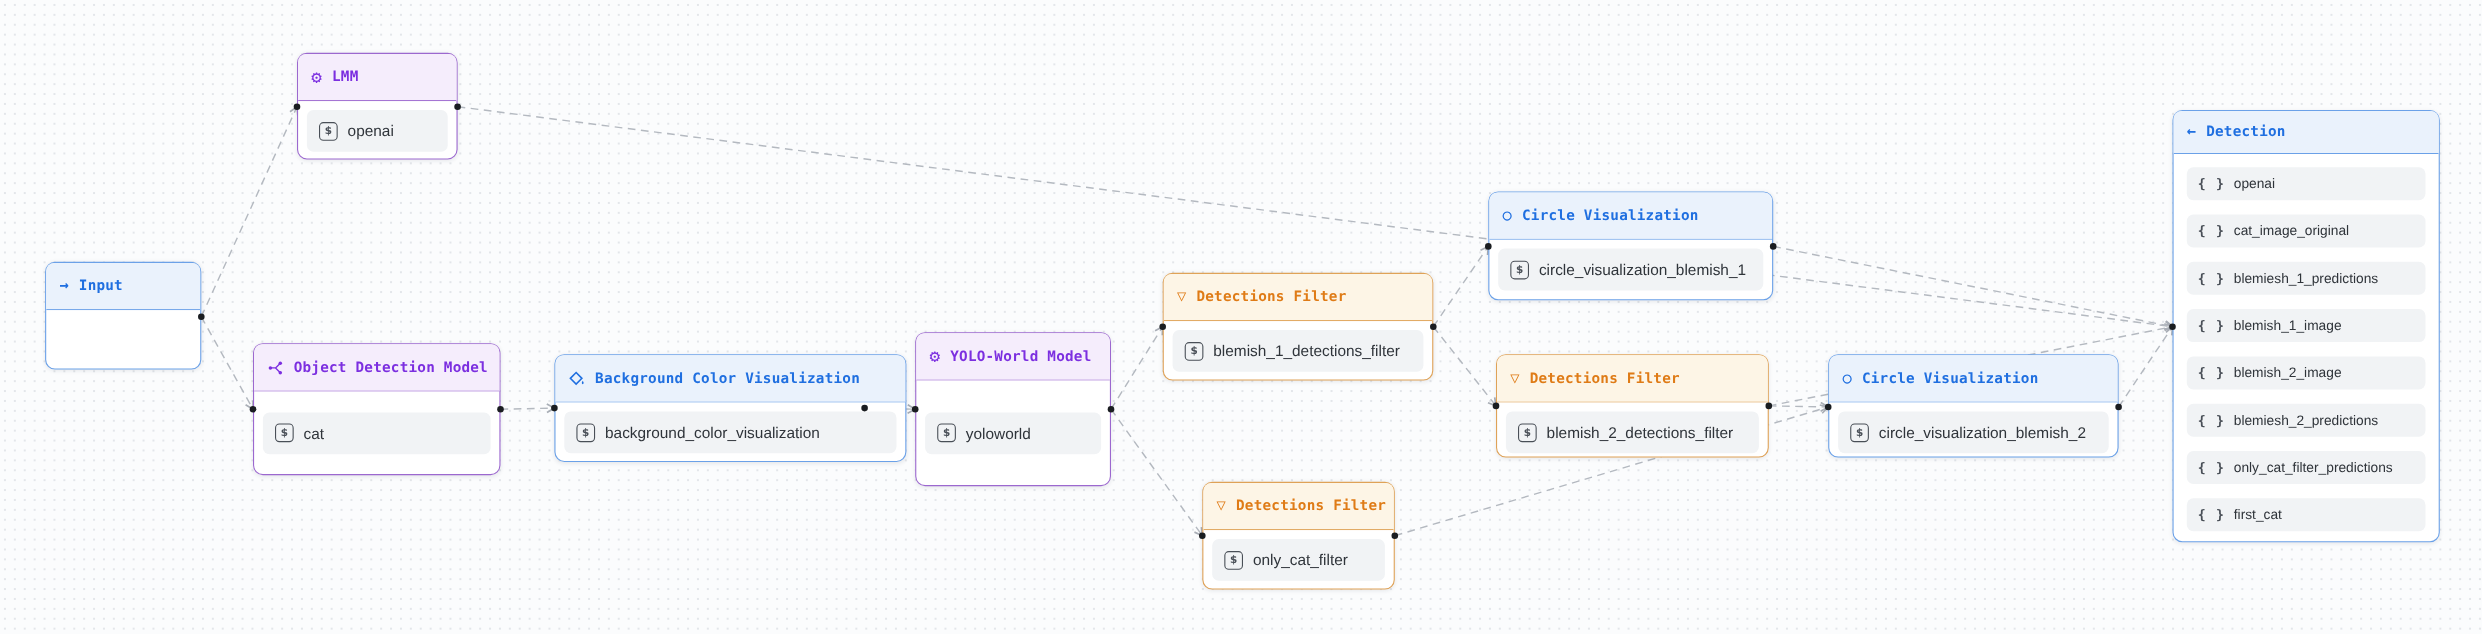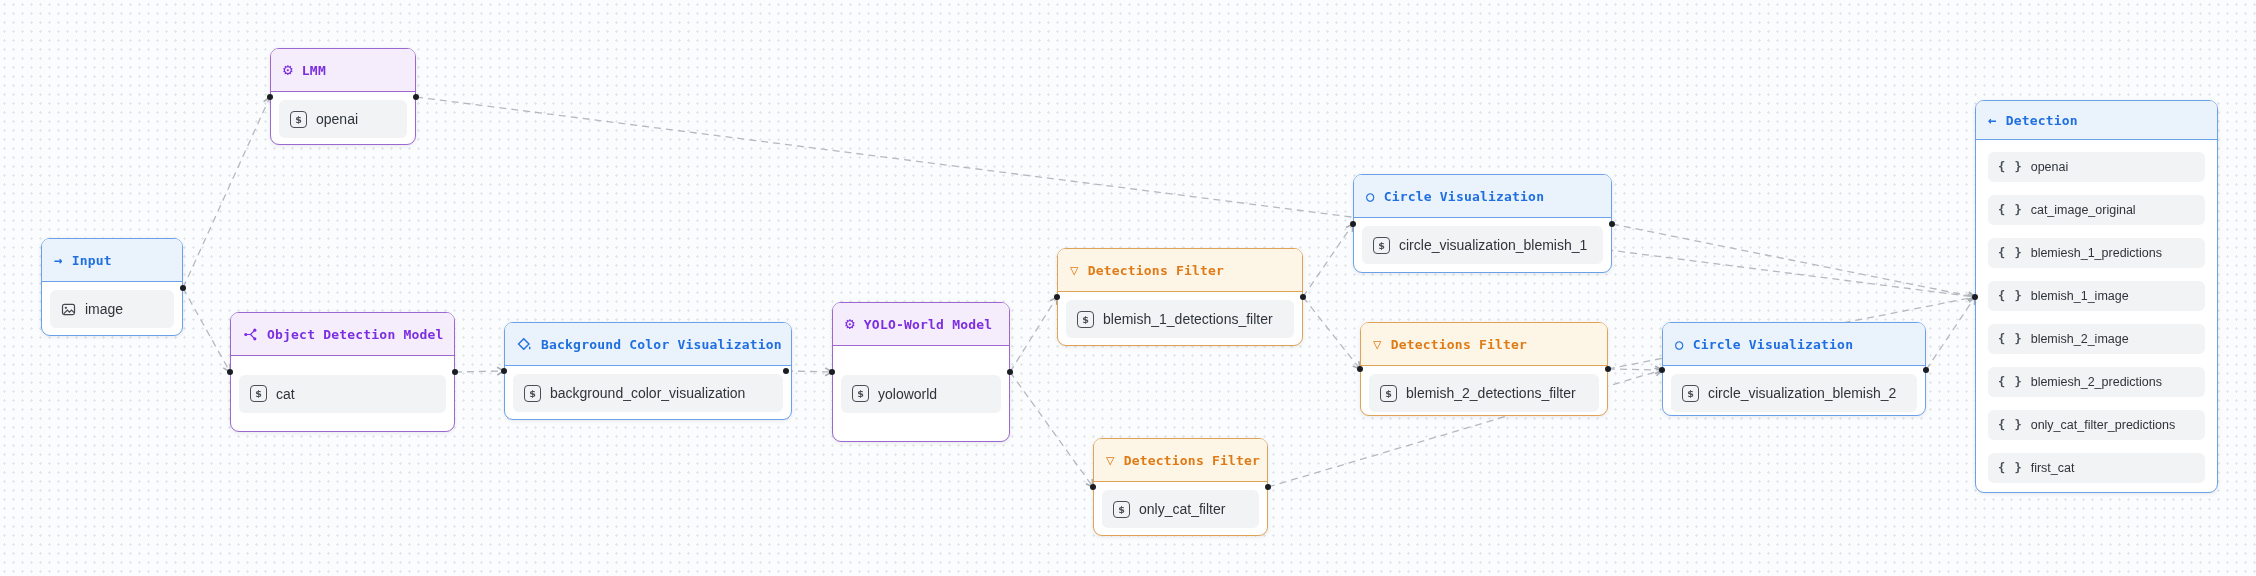--- a/index.html
+++ b/index.html
@@ -123,30 +123,20 @@
       <line x1="1926" y1="370" x2="1975" y2="297" marker-end="url(#arrow)"></line>
       <line x1="416" y1="97" x2="1975" y2="297" marker-end="url(#arrow)"></line>
     </g>
   </svg>
 
   <div class="node t-blue" style="left:41px;top:238px;width:142px;height:98px">
     <div class="node-header">
       <span class="hicon">→</span>
       <span>Input</span>
     </div>
-    <div class="node-body">
-      <div class="item">
-        <span class="iicon">
-            <svg width="15" height="15">
-              <use href="#sym-image"></use>
-            </svg>
-          </span>
-        <span>image</span>
-      </div>
-    </div>
   </div>
 
   <div class="node t-purple" style="left:270px;top:48px;width:146px;height:97px">
     <div class="node-header">
       <span class="hicon" style="font-size:16px">⚙</span>
       <span>LMM</span>
     </div>
     <div class="node-body">
       <div class="item">
         <span class="icon-box">$</span>
@@ -165,21 +155,21 @@
       <span>Object Detection Model</span>
     </div>
     <div class="node-body">
       <div class="item">
         <span class="icon-box">$</span>
         <span>cat</span>
       </div>
     </div>
   </div>
 
-  <div class="node t-blue" style="left:504px;top:322px;width:288px;height:98px">
+  <div class="node t-blue" style="left:504px;top:322px;width:320px;height:98px">
     <div class="node-header">
       <span class="hicon">
           <svg width="15" height="15">
             <use href="#sym-bucket"></use>
           </svg>
         </span>
       <span>Background Color Visualization</span>
     </div>
     <div class="node-body">
       <div class="item">

